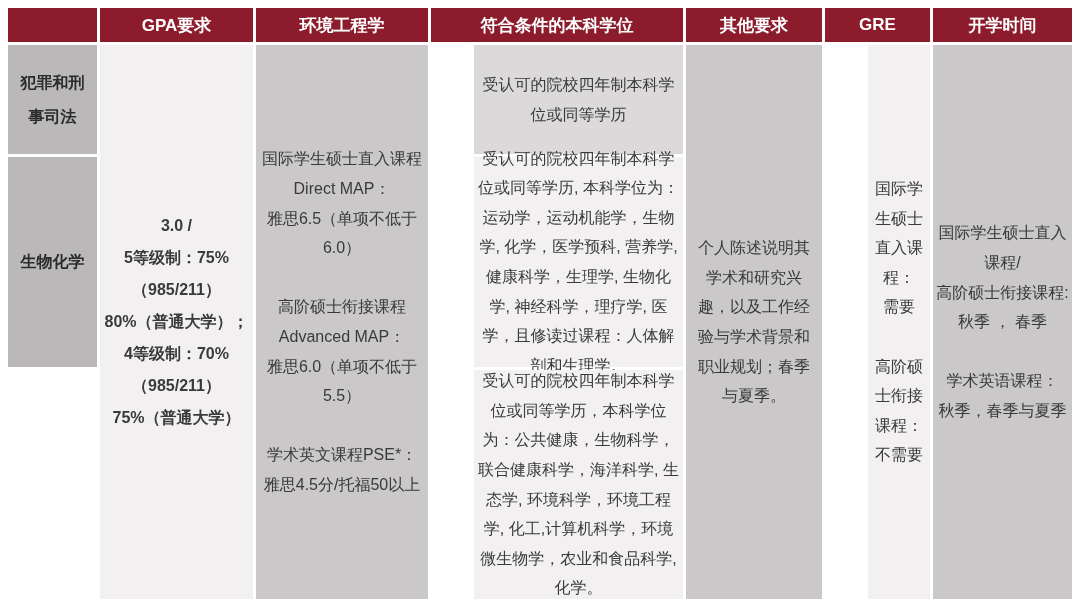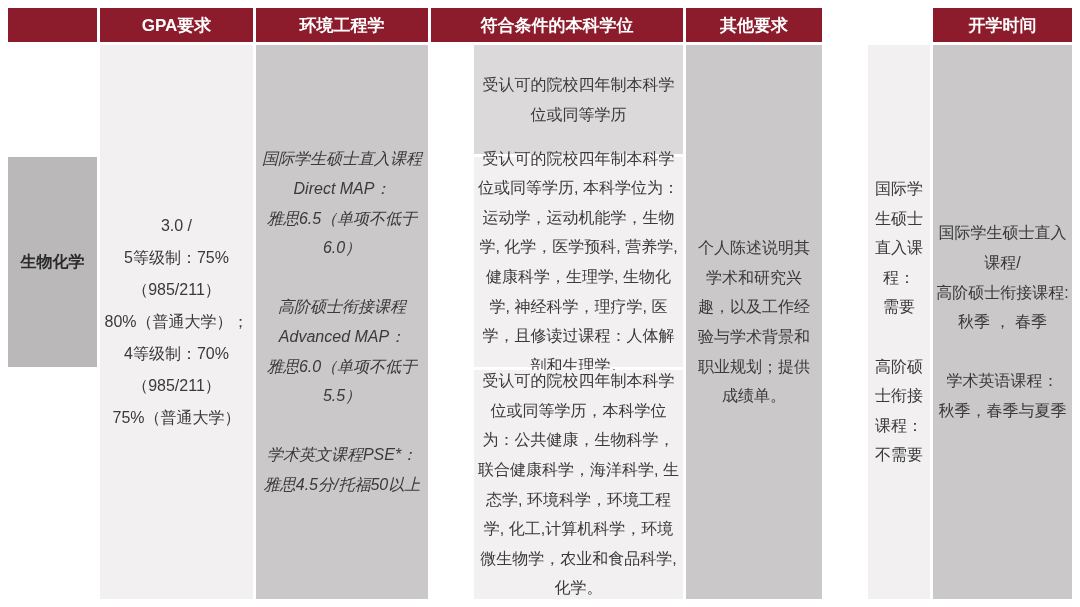--- a/index.html
+++ b/index.html
@@ -36,39 +36,43 @@
     display:block;text-align:center;white-space:pre-line;
   }
   .label-cell{
     background:var(--c-label_gray,#BAB8B9);
     font-weight:bold;color:var(--c-label_text,#2b2b2b);
     font-size:16px;line-height:2.1;padding:0 11px;
   }
   .c-offwhite{background:var(--c-off_white,#F2F0F1);}
   .c-gray{background:var(--c-cell_gray,#CAC8C9);}
   .c-lightgray{background:var(--c-light_gray,#DBD9DA);}
-  .cell-gpa{line-height:2;}
+  .cell-gpa{line-height:2;font-weight:bold;}
   .pad-sm{padding:0 4px;margin-left:43px;}
-  .pad-md{padding:0 6px;font-style:italic;}
+  .pad-md{padding:0 6px;}
   .pad-other{padding:0 10px;}
   .pad-start{padding:0 0;}
 </style>
 </head>
 <body>
 
 <div class="page">
   <div class="grid">
 
     <div class="th" style="grid-area:1/1"></div>
     <div class="th" style="grid-area:1/2">GPA要求</div>
     <div class="th" style="grid-area:1/3">环境工程学</div>
     <div class="th" style="grid-area:1/5">其他要求</div>
     <div class="th" style="grid-area:1/4">符合条件的本科学位</div>
+    <div class="th" style="grid-area:1/6">GRE</div>
     <div class="th" style="grid-area:1/7">开学时间</div>
 
+    <div class="cell label-cell" style="grid-area:2/1">
+      <span>犯罪和刑事司法</span>
+    </div>
     <div class="cell label-cell" style="grid-area:3/1">
       <span>生物化学</span>
     </div>
 
     <div class="cell c-offwhite cell-gpa" style="grid-area:2/2/5/3">
       <span>3.0 /
 5等级制：75%
 （985/211）
 80%（普通大学）；
 4等级制：70%
@@ -95,21 +99,21 @@
       <span>受认可的院校四年制本科学位或同等学历</span>
     </div>
     <div class="cell c-offwhite pad-sm" style="grid-area:3/4">
       <span>受认可的院校四年制本科学位或同等学历, 本科学位为：运动学，运动机能学，生物学, 化学，医学预科, 营养学, 健康科学，生理学, 生物化学, 神经科学，理疗学, 医学，且修读过课程：人体解剖和生理学。</span>
     </div>
     <div class="cell c-offwhite pad-sm" style="grid-area:4/4">
       <span>受认可的院校四年制本科学位或同等学历，本科学位为：公共健康，生物科学，联合健康科学，海洋科学, 生态学, 环境科学，环境工程学, 化工,计算机科学，环境微生物学，农业和食品科学, 化学。</span>
     </div>
 
     <div class="cell c-gray pad-other" style="grid-area:2/5/5/6">
-      <span>个人陈述说明其学术和研究兴趣，以及工作经验与学术背景和职业规划；提供成绩单。</span>
+      <span>个人陈述说明其学术和研究兴趣，以及工作经验与学术背景和职业规划；春季与夏季。</span>
     </div>
 
     <div class="cell c-offwhite pad-sm" style="grid-area:2/6/5/7">
       <span>国际学生硕士直入课程：
 需要
 
 高阶硕士衔接课程：
 不需要</span>
     </div>
 

